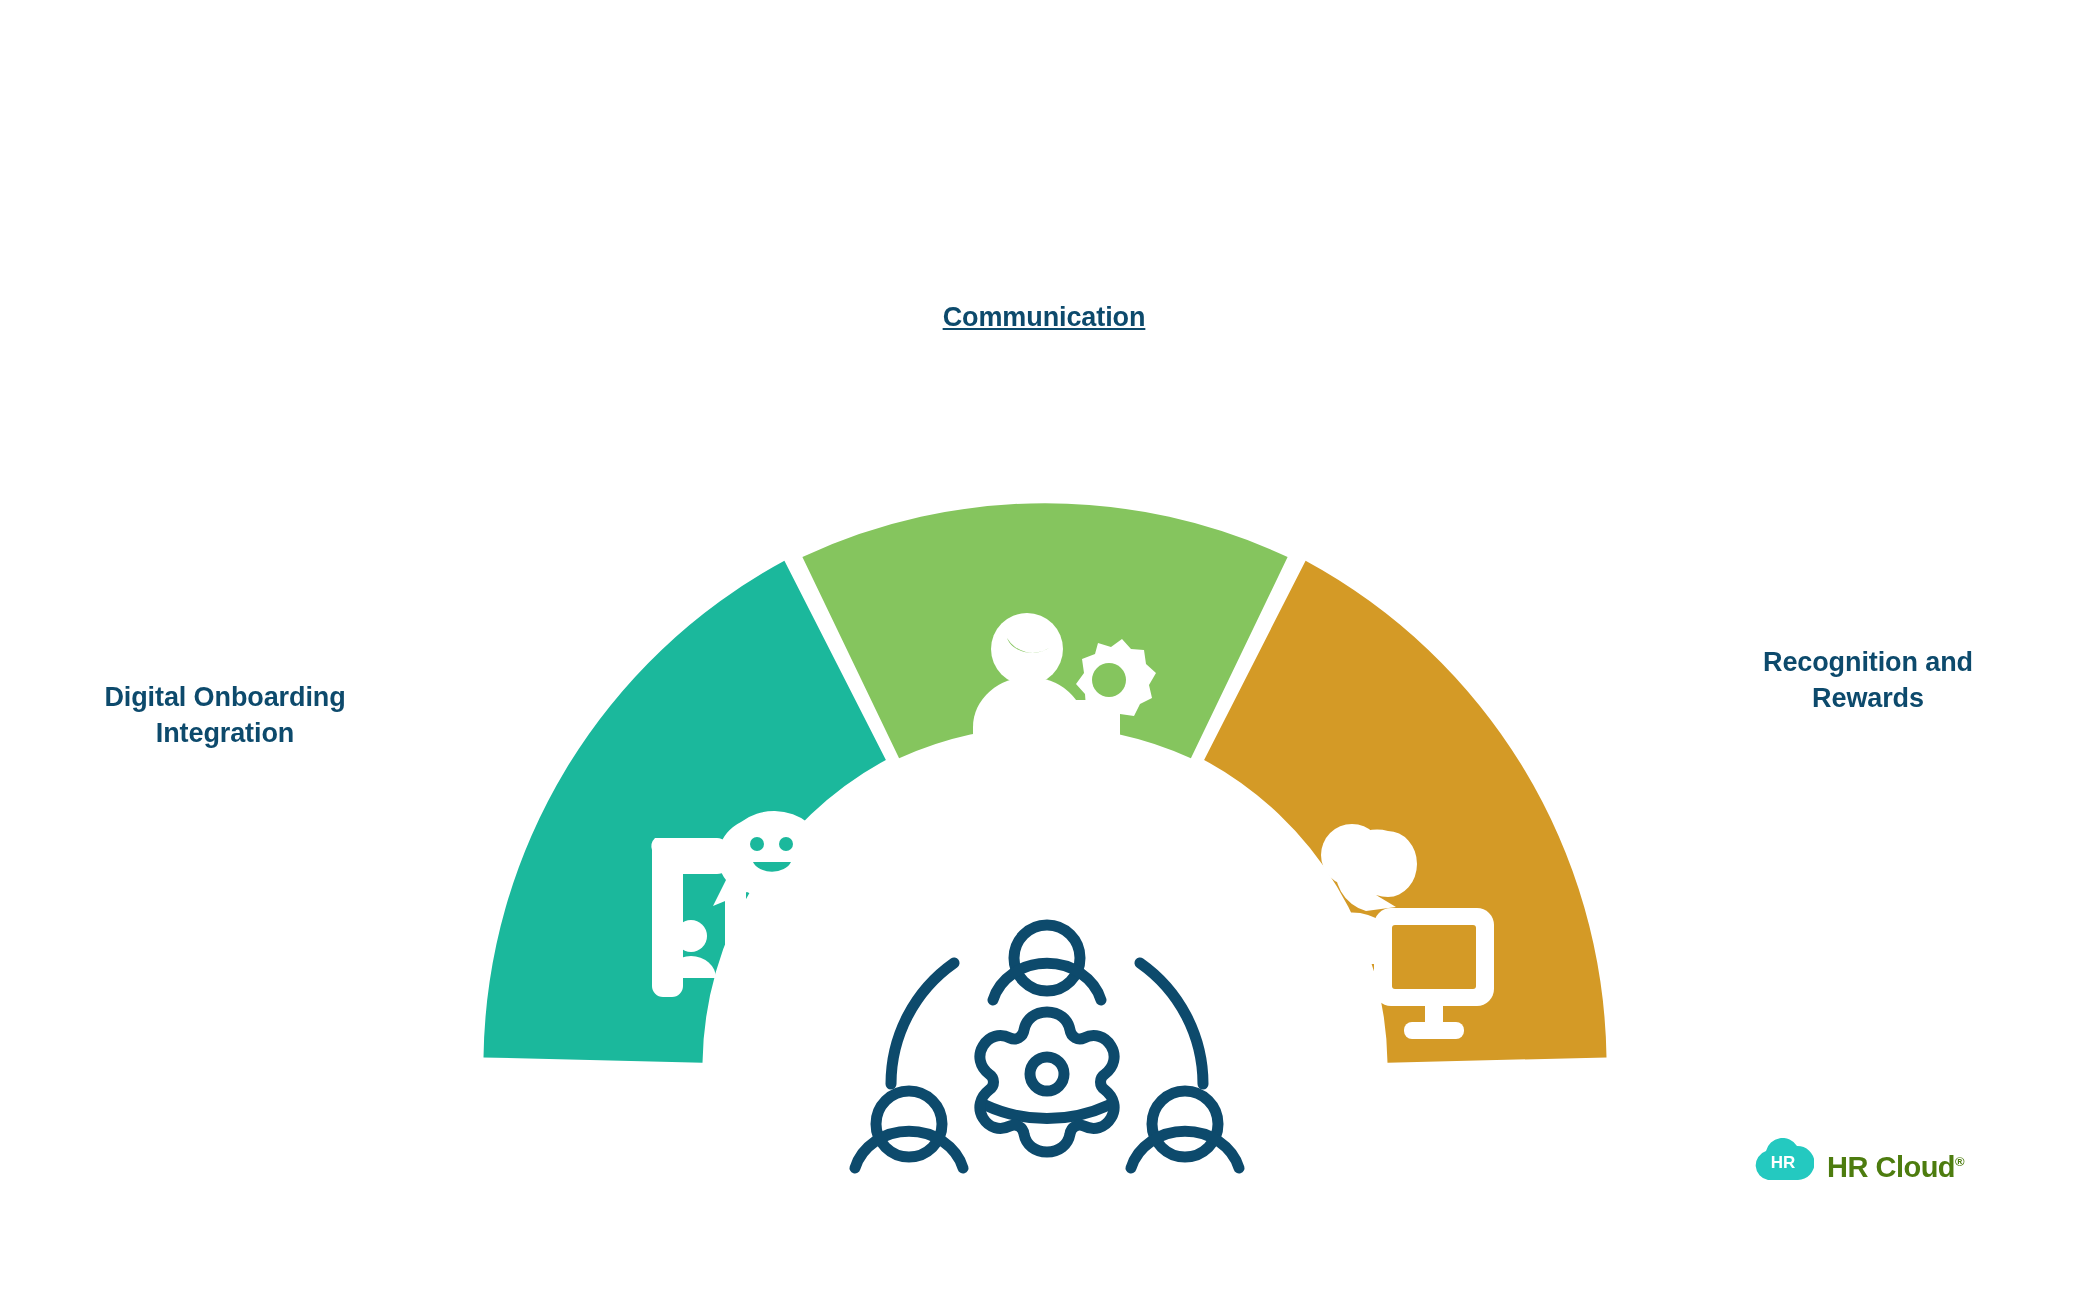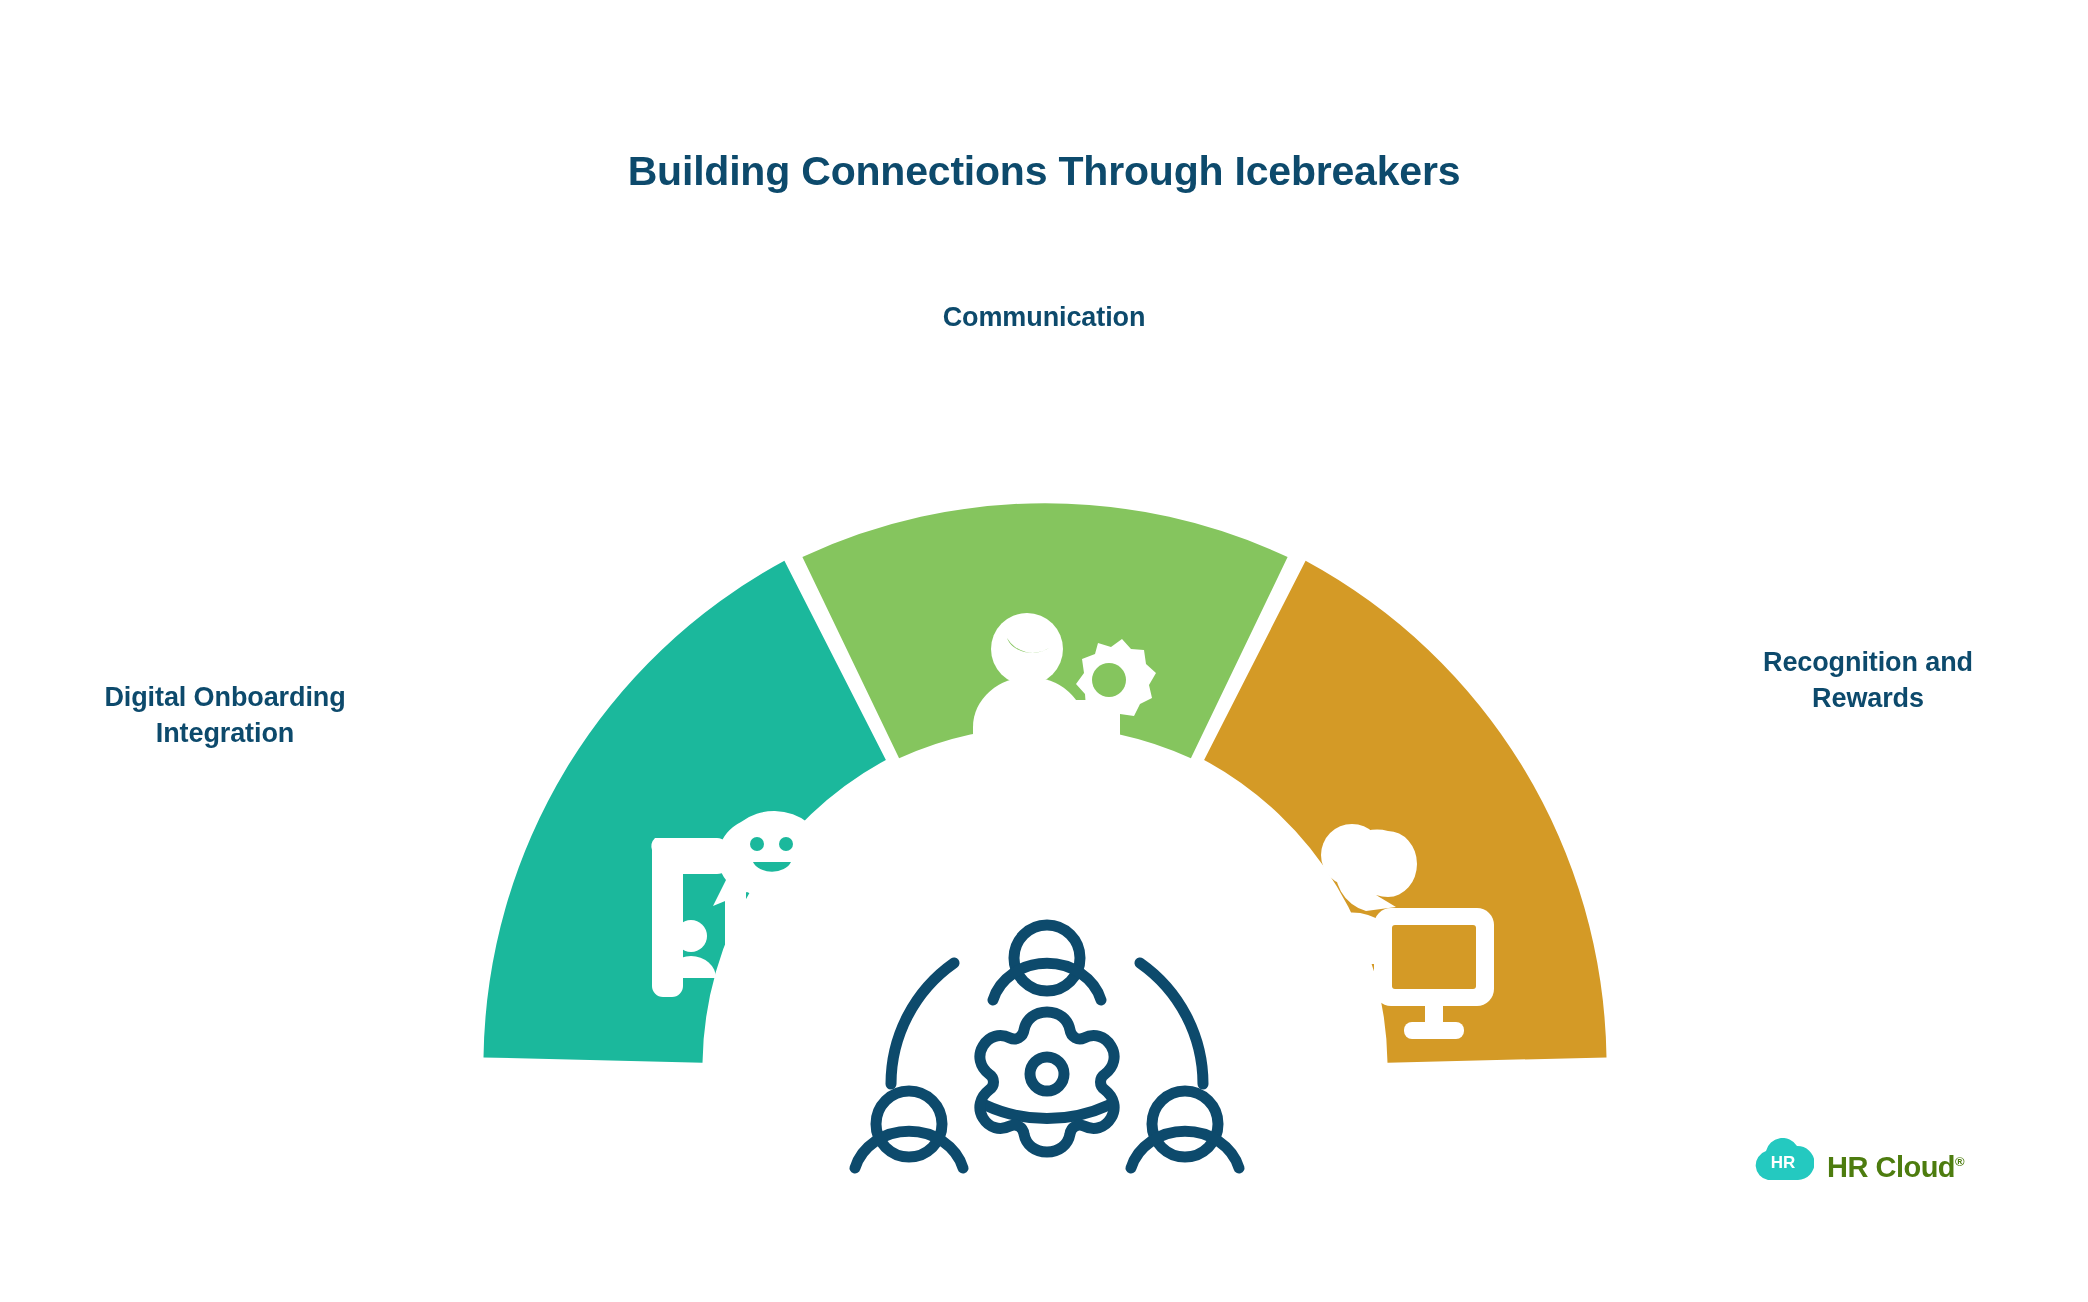--- a/index.html
+++ b/index.html
@@ -36,20 +36,21 @@
     font-weight: bold;
     color: #0d4a6c;
     line-height: 1.32;
     letter-spacing: -0.1px;
   }
   .label-top {
     left: 744px;
     top: 300px;
     width: 600px;
     text-align: center;
+    text-decoration: underline;
   }
   .label-left {
     left: 20px;
     top: 680px;
     width: 410px;
     text-align: center;
   }
   .label-right {
     left: 1668px;
     top: 645px;
@@ -82,21 +83,20 @@
     font-size: 13px;
     vertical-align: super;
     font-weight: bold;
   }
 </style>
 </head>
 <body>
 
 <div class="canvas">
 
-  <div class="page-title">Building Connections Through Icebreakers</div>
 
   <div class="seg-label label-top">
     <div>Communication</div>
   </div>
 
   <div class="seg-label label-left">
     <div>Digital Onboarding</div>
     <div>Integration</div>
   </div>
 

